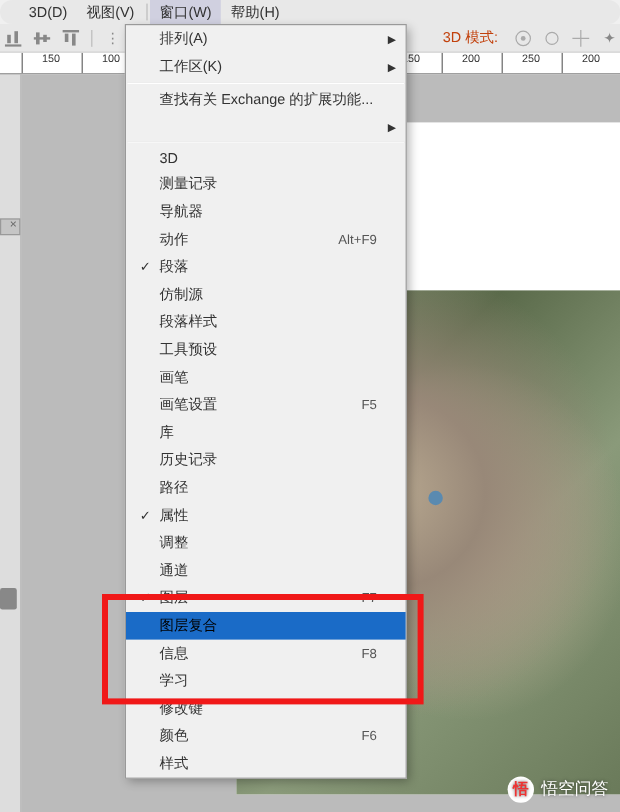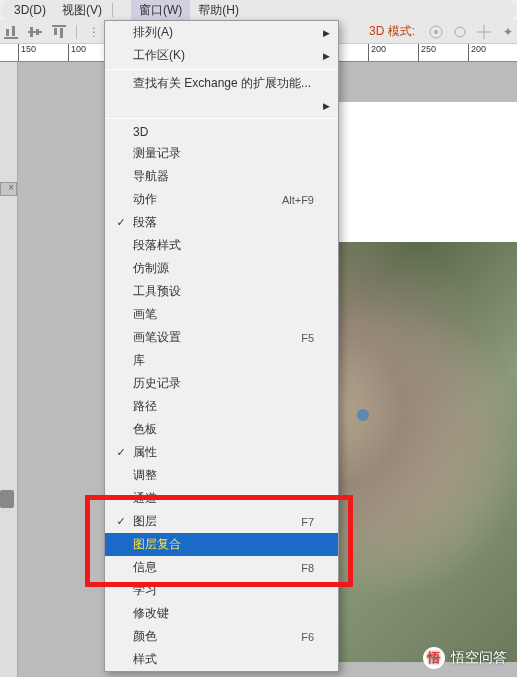--- a/index.html
+++ b/index.html
@@ -1,47 +1,47 @@
 <!DOCTYPE html>
 <html><head>
   <meta charset="utf-8">
   <style>
     * { margin: 0; padding: 0; box-sizing: border-box; font-family: "Microsoft YaHei", Tahoma, sans-serif; }
     body { width: 517px; height: 677px; background: #f0f0f0; overflow: hidden; position: relative; font-size: 12px; }
     
-    .menubar { display: flex; background: #e8e8e8; height: 20px; align-items: center; padding-left: 6px; border-radius: 10px; }
+    .menubar { display: flex; background: #e8e8e8; height: 20px; align-items: center; padding-left: 16px; border-radius: 10px; }
     .menubar-item { padding: 2px 8px; color: #333; cursor: default; }
-    .menubar-item.active { background: #d0d0e0; margin-left: 16px; }
+    .menubar-item.active { background: #d0d0e0; }
     .menubar-sep { width: 1px; height: 14px; background: #bbb; margin: 0 2px; }
     
     .toolbar { display: flex; background: #e8e8e8; height: 24px; align-items: center; padding-left: 2px; gap: 6px; border-bottom: 1px solid #ccc; }
     .tool-icon { width: 18px; height: 18px; display: flex; align-items: center; justify-content: center; color: #888; }
     .tool-label { color: #c2410c; padding: 0 6px; }
     
     .ruler-h { height: 18px; background: #fff; border-bottom: 1px solid #888; display: flex; align-items: flex-end; padding-left: 18px; position: relative; overflow: hidden; }
-    .ruler-tick { width: 50px; height: 100%; display: flex; align-items: flex-start; font-size: 9px; color: #333; border-left: 1px solid #666; position: relative; padding-left: 2px; flex-shrink: 0; }
+    .ruler-tick { width: 50px; height: 100%; display: flex; align-items: flex-start; font-size: 9px; color: #333; border-left: 1px solid #666; position: relative; padding-left: 16px; flex-shrink: 0; }
     
     .workspace { display: flex; height: calc(100% - 62px); }
     .left-panel { width: 18px; background: #ddd; border-right: 1px solid #aaa; }
     .panel-tab { background: #c5c5c5; height: 14px; margin-top: 120px; border: 1px solid #999; position: relative; }
     .panel-tab::after { content: "×"; position: absolute; right: 2px; top: -1px; font-size: 10px; color: #666; }
     
     .canvas-area { flex: 1; background: #bbb; position: relative; display: flex; align-items: center; justify-content: center; }
     .canvas { background: #fff; width: 320px; height: 560px; margin-top: 20px; position: absolute; right: 0; top: 20px; display: flex; align-items: flex-end; }
     .cat-image { width: 320px; height: 420px; background: linear-gradient(135deg, #7a8a6a 0%, #5a6a4a 30%, #8a9a7a 60%, #6a7a5a 100%); position: relative; overflow: hidden; }
     .cat-image::before { content: ""; position: absolute; inset: 0; background: radial-gradient(circle at 40% 40%, #b8a890 0%, #988878 25%, transparent 60%), radial-gradient(ellipse at 60% 50%, #c0b098 0%, transparent 50%); }
     .cat-image::after { content: ""; position: absolute; top: 35%; left: 25%; width: 12px; height: 12px; background: #5a8ab0; border-radius: 50%; box-shadow: 80px 20px 0 #5a8ab0; }
     
     .dropdown { position: absolute; top: 20px; left: 104px; width: 235px; background: #f0f0f0; border: 1px solid #999; box-shadow: 3px 3px 8px rgba(0,0,0,0.3); z-index: 100; }
     .dd-item { display: flex; align-items: center; padding: 3px 24px 3px 8px; color: #333; cursor: default; position: relative; min-height: 21px; }
     .dd-item .check { width: 16px; font-size: 11px; text-align: center; }
     .dd-item .label { flex: 1; padding-left: 4px; }
     .dd-item .shortcut { color: #555; font-size: 11px; }
     .dd-item .arrow { position: absolute; right: 8px; font-size: 9px; color: #333; }
-    .dd-item.selected { background: #1a6bc7; color: #fde047; }
+    .dd-item.selected { background: #1a6bc7; color: #000000; }
     .dd-sep { height: 1px; background: #ccc; margin: 2px 1px; border-bottom: 1px solid #fff; }
     
     .red-box { position: absolute; border: 5px solid #f01818; pointer-events: none; z-index: 200; top: 495px; left: 85px; width: 268px; height: 92px; }
     
     .watermark { position: absolute; right: 10px; bottom: 8px; color: #fff; font-size: 14px; display: flex; align-items: center; gap: 6px; z-index: 50; text-shadow: 0 0 3px rgba(0,0,0,0.6); }
     .watermark .logo { width: 22px; height: 22px; border-radius: 50%; background: #fff; display: flex; align-items: center; justify-content: center; color: #e33; font-weight: bold; font-size: 13px; }
     
     .side-ctrl { position: absolute; left: 0; top: 490px; width: 14px; height: 18px; background: #888; border-radius: 2px; z-index: 40; }
   </style>
 </head>
@@ -164,25 +164,25 @@
       <span class="check"></span>
       <span class="label">动作</span>
       <span class="shortcut">Alt+F9</span>
     </div>
     <div class="dd-item">
       <span class="check">✓</span>
       <span class="label">段落</span>
     </div>
     <div class="dd-item">
       <span class="check"></span>
+      <span class="label">仿制源</span>
+    </div>
+    <div class="dd-item">
+      <span class="check"></span>
       <span class="label">段落样式</span>
-    </div>
-    <div class="dd-item">
-      <span class="check"></span>
-      <span class="label">仿制源</span>
     </div>
     <div class="dd-item">
       <span class="check"></span>
       <span class="label">工具预设</span>
     </div>
     <div class="dd-item">
       <span class="check"></span>
       <span class="label">画笔</span>
     </div>
     <div class="dd-item">
@@ -194,24 +194,20 @@
       <span class="check"></span>
       <span class="label">库</span>
     </div>
     <div class="dd-item">
       <span class="check"></span>
       <span class="label">历史记录</span>
     </div>
     <div class="dd-item">
       <span class="check"></span>
       <span class="label">路径</span>
-    </div>
-    <div class="dd-item">
-      <span class="check"></span>
-      <span class="label">色板</span>
     </div>
     <div class="dd-item">
       <span class="check">✓</span>
       <span class="label">属性</span>
     </div>
     <div class="dd-item">
       <span class="check"></span>
       <span class="label">调整</span>
     </div>
     <div class="dd-item">

